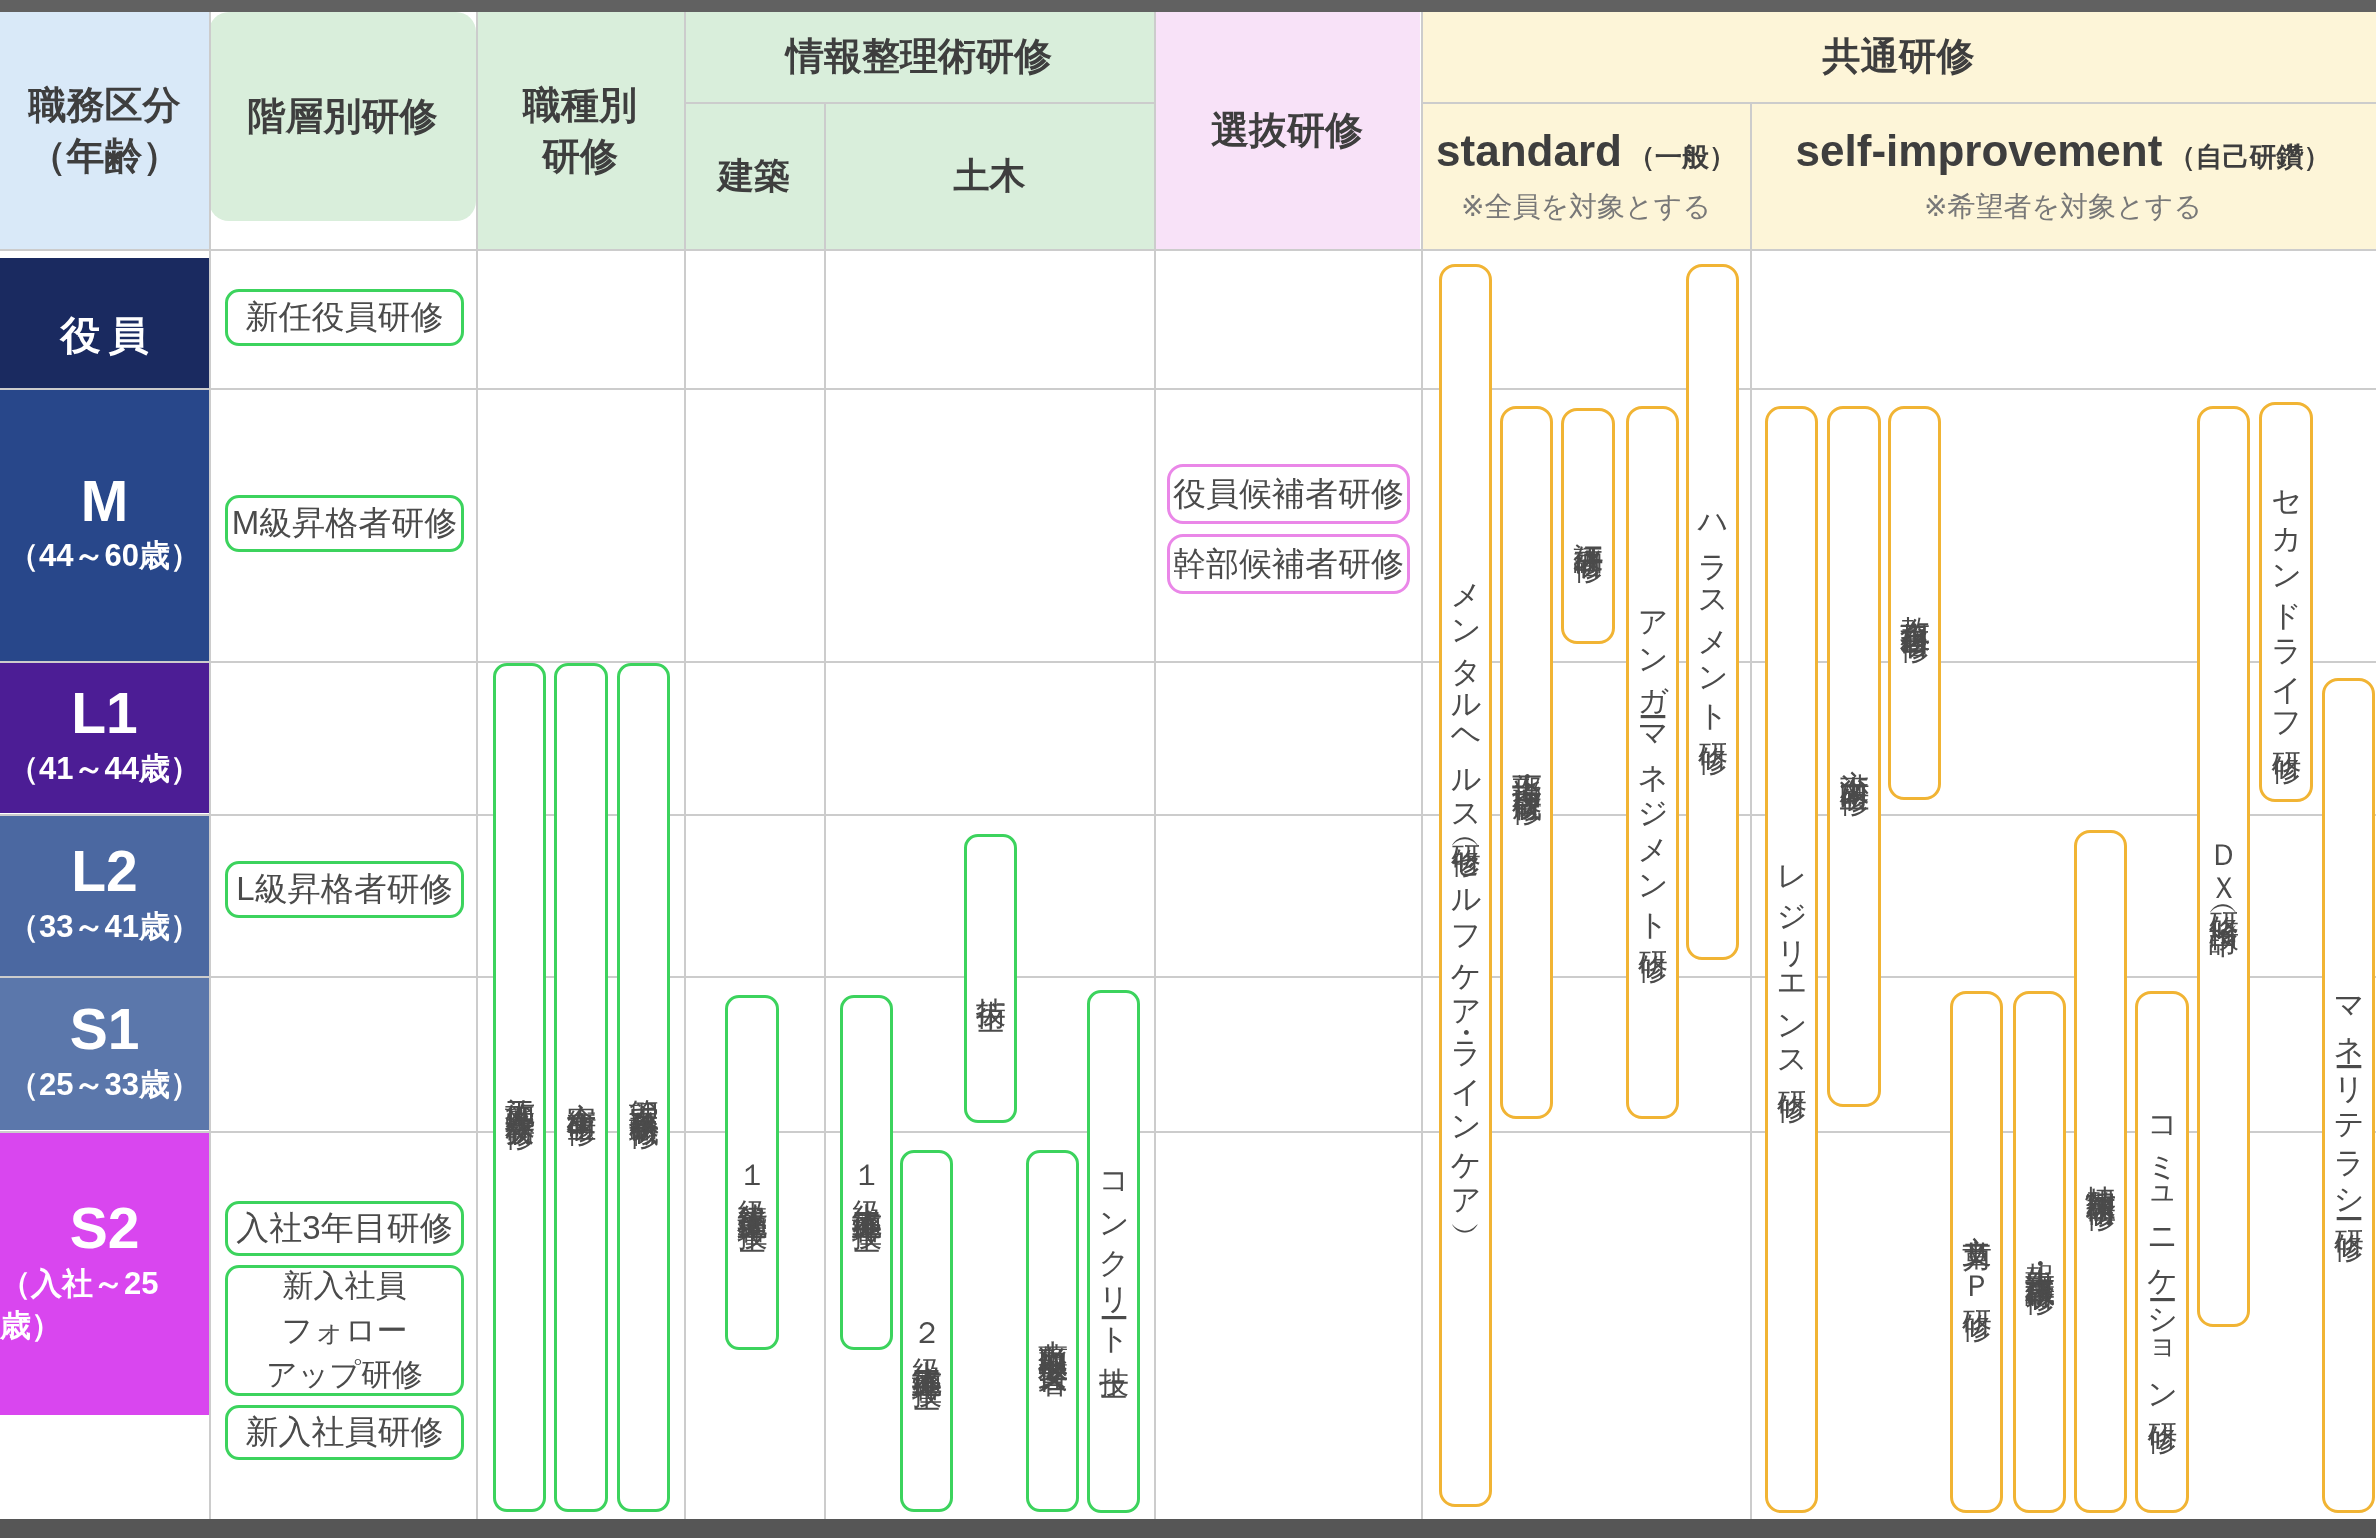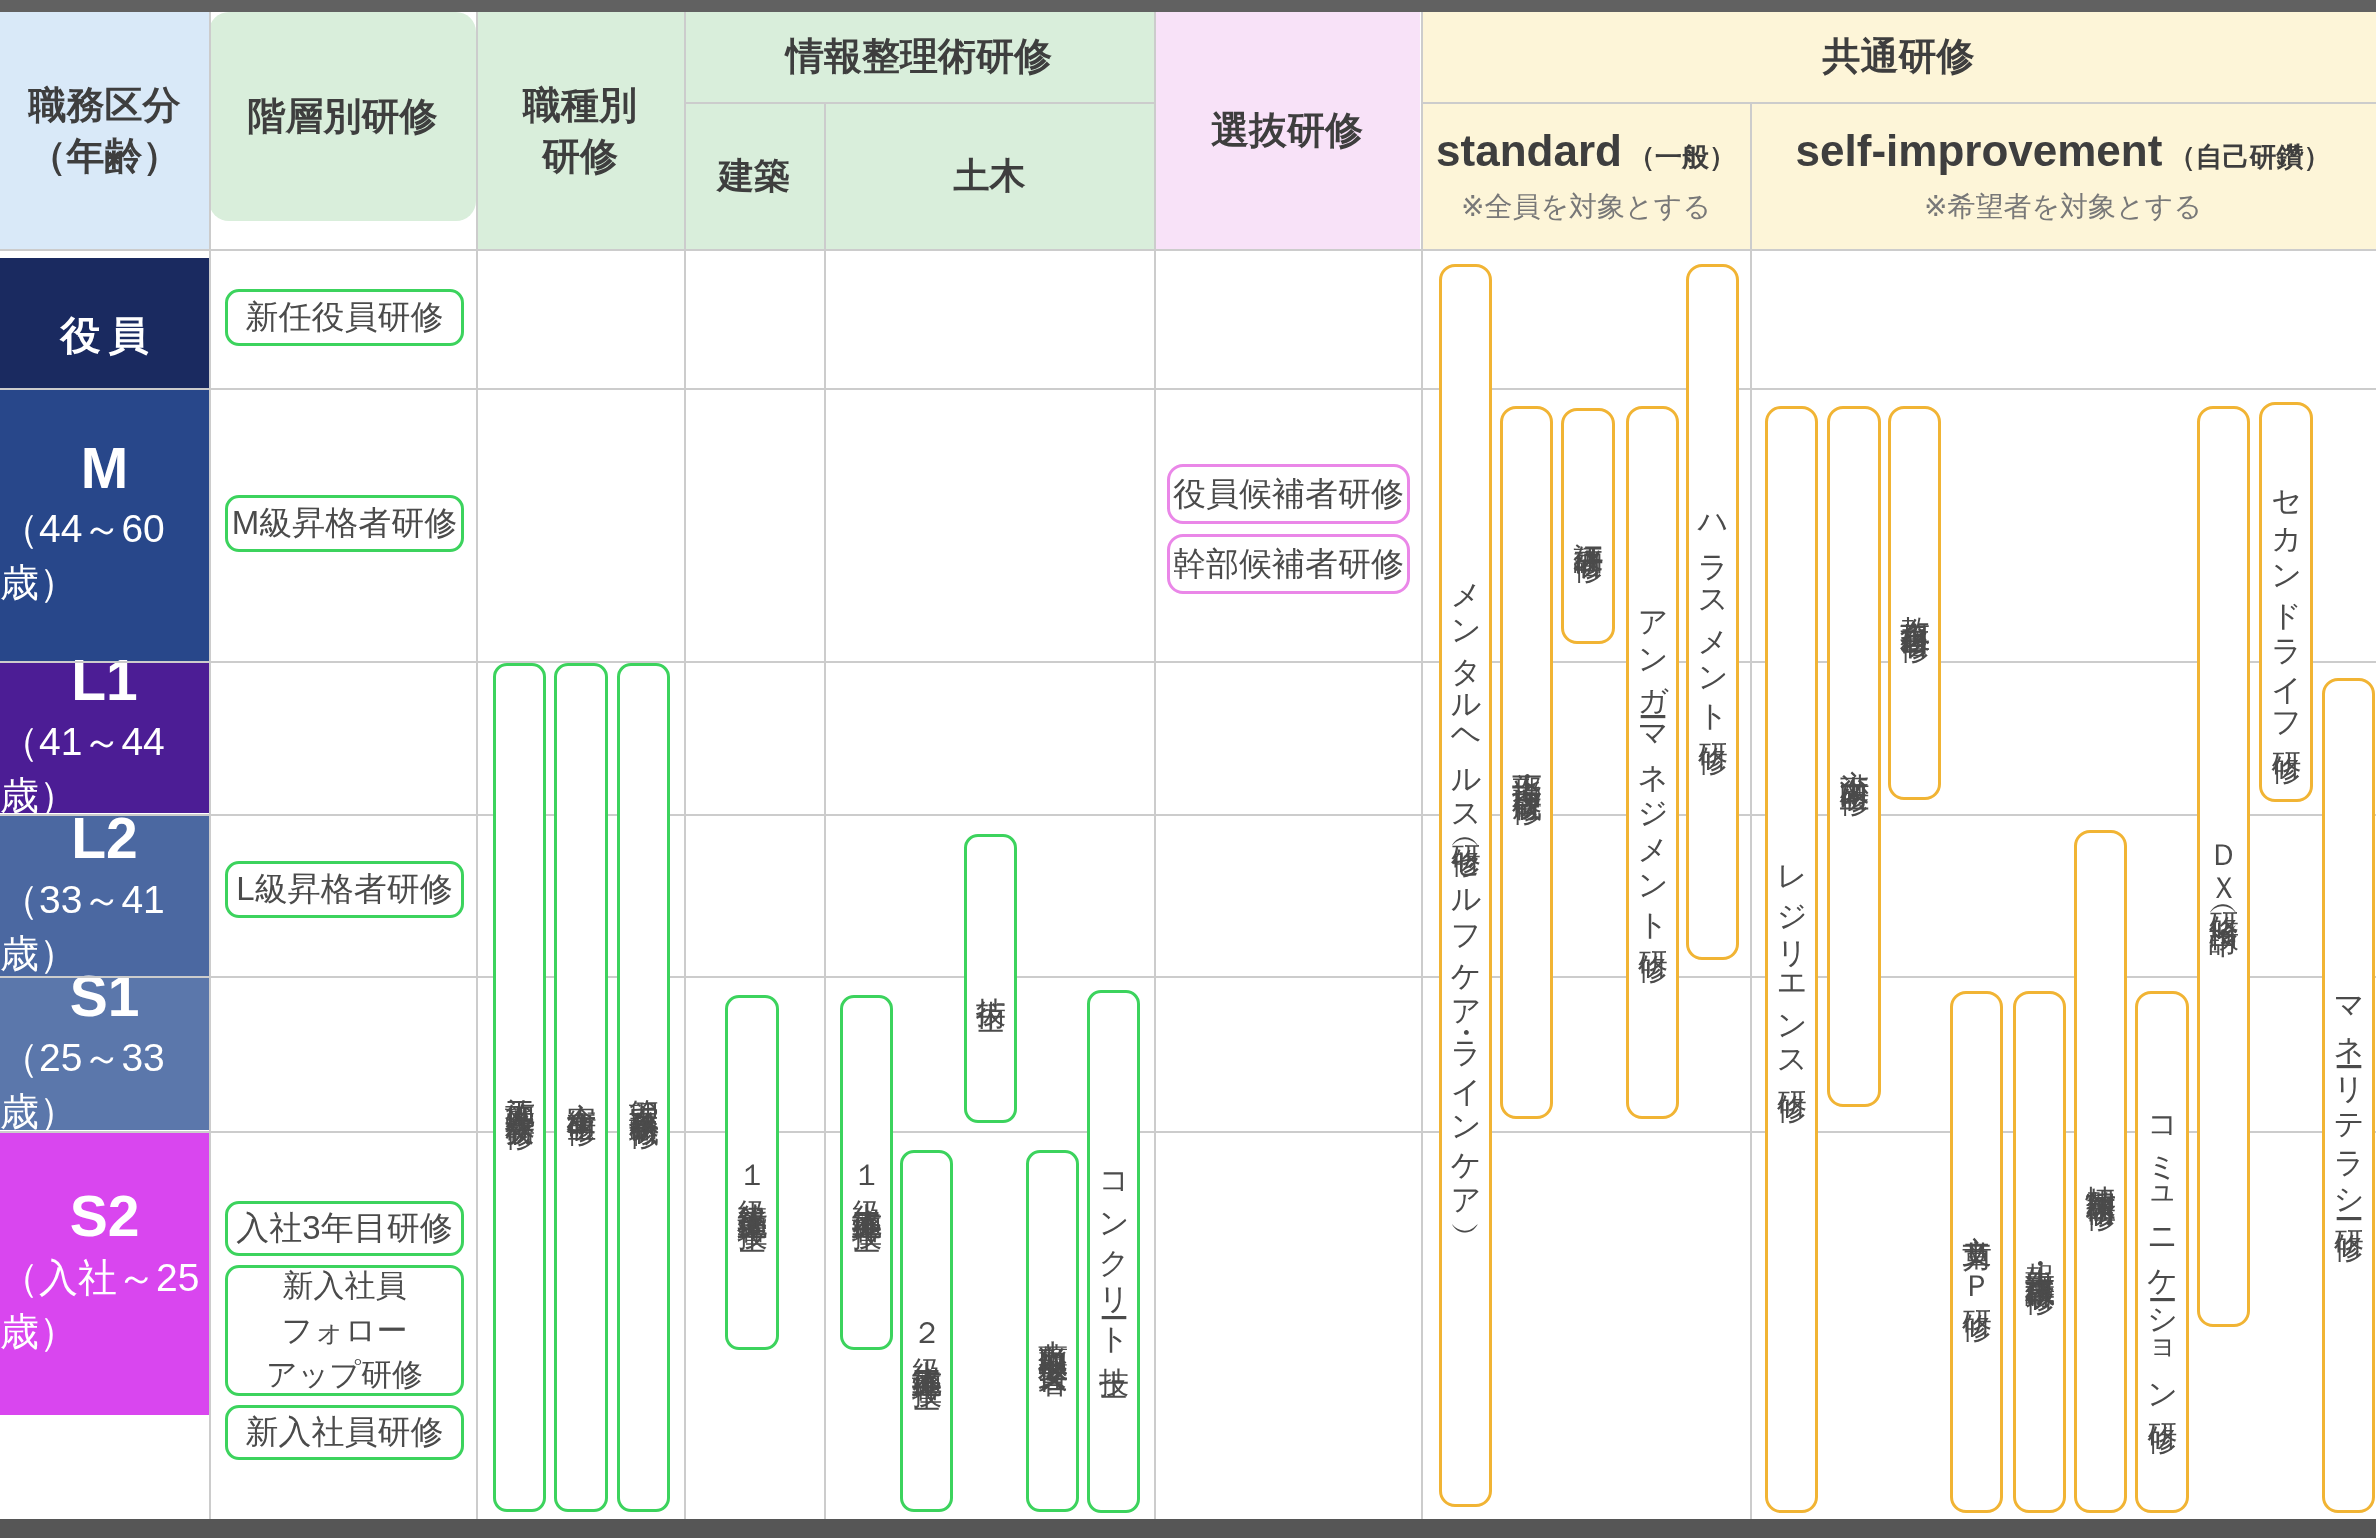--- a/index.html
+++ b/index.html
@@ -23,21 +23,21 @@
   .hsub-label{font-size:36px;}
   .std-line{display:flex;align-items:baseline;justify-content:center;}
   .std-title{font-size:44px;font-weight:bold;}
   .std-sub{font-size:27px;font-weight:bold;margin-left:6px;}
   .hnote{font-size:28px;color:#787878;font-weight:normal;margin-top:12px;}
 
   .rowcell{position:absolute;left:0;width:209px;display:flex;flex-direction:column;align-items:center;
            justify-content:center;color:#ffffff;z-index:1;box-sizing:border-box;}
   .row-big{font-size:57px;font-weight:bold;line-height:1.05;}
   .row-only{font-size:40px;font-weight:bold;letter-spacing:8px;text-indent:8px;}
-  .row-age{font-size:39px;font-weight:normal;margin-top:4px;}
+  .row-age{font-size:31px;font-weight:bold;margin-top:4px;}
 
   .gridline{position:absolute;background:#cccccc;z-index:2;}
 
   .box{position:absolute;background:#ffffff;box-sizing:border-box;display:flex;align-items:center;
        justify-content:center;z-index:5;color:#4b4b4b;}
   .box.h{font-size:33px;white-space:nowrap;}
   .box.multi{white-space:pre-line;text-align:center;line-height:1.42;font-size:31px;}
   .box.green{border:3px solid #3cd35d;border-radius:14px;}
   .box.pink{border:3px solid #ea87e8;border-radius:16px;}
   .box.orange{border:3px solid #f1b434;border-radius:16px;}

